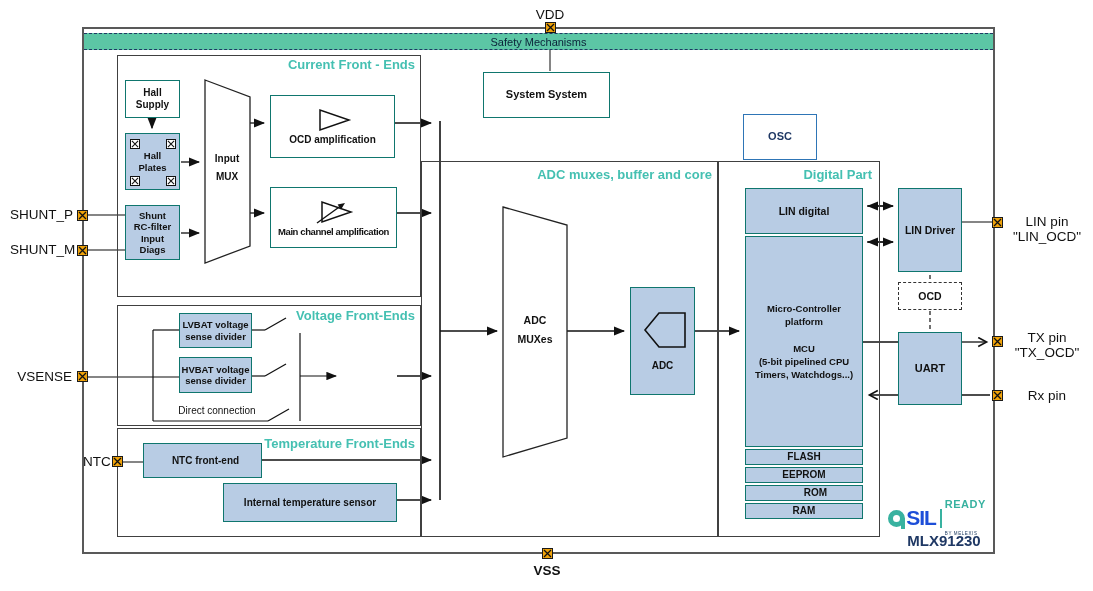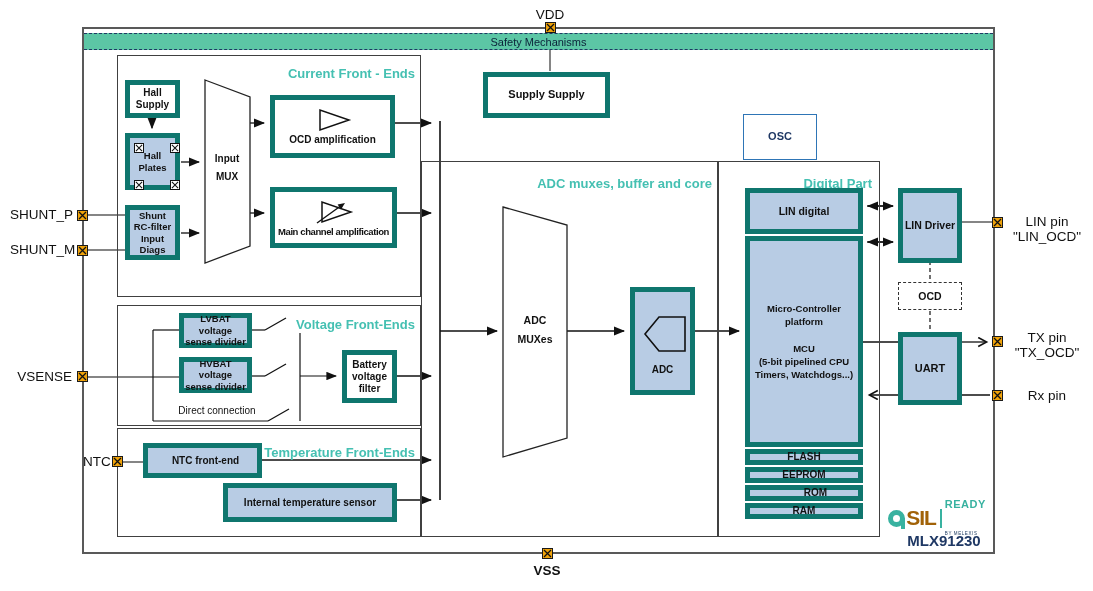--- a/index.html
+++ b/index.html
@@ -6,40 +6,40 @@
   #canvas{position:relative;width:1093px;height:591px;background:#fff;
           font-family:"Liberation Sans", sans-serif;color:#111;overflow:hidden;}
   #wires{position:absolute;left:0;top:0;z-index:1;}
   .chip{position:absolute;left:82px;top:27px;width:913px;height:527px;
         border:2px solid #595959;box-sizing:border-box;z-index:0;}
   .safety{position:absolute;left:84px;top:33px;width:909px;height:17px;
         background:#5cc6a5;border-top:1px dashed #1f3864;border-bottom:1px dashed #1f3864;
         box-sizing:border-box;z-index:2;display:flex;align-items:center;justify-content:center;
         font-size:11px;color:#0b2239;}
   .sec{position:absolute;border:1px solid #404040;background:transparent;z-index:2;box-sizing:border-box;}
-  .sec-title{position:absolute;color:#45c0b2;font-weight:bold;font-size:13px;z-index:3;margin-top:9px;}
-  .box{position:absolute;box-sizing:border-box;border:5px solid #0f766e;background:#fff;
+  .sec-title{position:absolute;color:#45c0b2;font-weight:bold;font-size:13px;z-index:3;}
+  .box{position:absolute;box-sizing:border-box;border:1px solid #0f766e;background:#fff;
        display:flex;flex-direction:column;align-items:center;justify-content:center;
        text-align:center;font-weight:bold;font-size:10px;line-height:1.2;
        white-space:pre-line;z-index:3;}
   .blue{background:#b8cce4;}
   .nob{border:none;background:transparent;}
   .lbl{position:absolute;font-size:13.5px;color:#111;z-index:4;line-height:1.12;}
   .pin{position:absolute;width:11px;height:11px;background:#f0a30a;border:1px solid #1a1a1a;
        box-sizing:border-box;z-index:5;}
   .pin svg{display:block;width:100%;height:100%;}
   .xmark{position:absolute;width:10px;height:10px;background:#fff;border:1px solid #111;box-sizing:border-box;}
   .xmark svg{display:block;width:100%;height:100%;}
   .amp-icon{display:block;margin-bottom:2px;}
   .logo{position:absolute;left:884px;top:504px;width:106px;height:28px;z-index:4;
         display:flex;align-items:center;justify-content:center;}
   .logo-a{position:relative;width:17px;height:17px;border:5px solid #38b2a0;border-radius:50%;
         box-sizing:border-box;margin-right:1px;}
   .logo-a::after{content:"";position:absolute;right:-5px;top:3px;width:4px;height:11px;background:#38b2a0;}
-  .logo-sil{font-size:21px;font-weight:bold;color:#a16207;letter-spacing:-1px;}
+  .logo-sil{font-size:21px;font-weight:bold;color:#1d4ed8;letter-spacing:-1px;}
   .logo-div{width:2px;height:19px;background:#38b2a0;margin:0 3px 0 4px;}
   .logo-right{display:flex;flex-direction:column;line-height:1;gap:21px;}
   .logo-ready{font-size:11px;font-weight:bold;color:#38b2a0;letter-spacing:.5px;}
   .logo-by{font-size:4.5px;color:#17365d;letter-spacing:.6px;margin-top:1px;}
   .part{position:absolute;left:898px;top:532px;width:92px;text-align:center;
         font-size:15px;font-weight:bold;color:#1f3864;z-index:4;}
 </style>
 </head>
 <body>
 
@@ -173,53 +173,50 @@
         <path d="M7,2 L7,22 L36,12 Z" fill="#fff" stroke="#111" stroke-width="1.5"></path>
       </svg>
     <span>OCD amplification</span>
   </div>
 
   <div class="box blue" style="left:179px;top:313px;width:73px;height:35px;font-size:9.5px;">LVBAT voltage
 sense divider</div>
   <div class="box blue" style="left:179px;top:357px;width:73px;height:36px;font-size:9.5px;">HVBAT voltage
 sense divider</div>
   <div class="box nob" style="left:166px;top:404px;width:102px;height:14px;font-weight:normal;font-size:10px;">Direct connection</div>
-  <div class="box" style="left:342px;top:350px;width:55px;height:53px;">Battery
-voltage
-filter</div>
 
   <div class="box blue" style="left:143px;top:443px;width:119px;height:35px;padding-left:6px;">NTC front-end</div>
   <div class="box blue" style="left:223px;top:483px;width:174px;height:39px;">Internal temperature sensor</div>
 
   <div class="box nob" style="left:508px;top:308px;width:54px;height:44px;font-size:10.5px;line-height:1.8;">ADC
 MUXes</div>
 
   <div class="box blue" style="left:630px;top:287px;width:65px;height:108px;justify-content:flex-start;">
     <svg width="50" height="40" viewBox="0 0 50 40" style="margin-top:22px;">
         <path d="M47,3 L21,3 L7,20 L21,37 L47,37 Z" fill="none" stroke="#111" stroke-width="1.6"></path>
       </svg>
     <span style="margin-top:10px;">ADC</span>
   </div>
 
-  <div class="box" style="left:483px;top:72px;width:127px;height:46px;font-size:11px;">Supply Supply</div>
+  <div class="box" style="left:483px;top:72px;width:127px;height:46px;font-size:11px;">System System</div>
   <div class="box" style="left:743px;top:72px;width:74px;height:46px;font-size:11px;border:1.5px solid #2e75b6;color:#1f3864;margin-top:42px;">OSC</div>
 
   <div class="box blue" style="left:745px;top:188px;width:118px;height:46px;font-size:10.5px;">LIN digital</div>
   <div class="box blue" style="left:745px;top:236px;width:118px;height:211px;font-size:9.5px;line-height:1.4;">Micro-Controller
 platform
 
 MCU
 (5-bit pipelined CPU
 Timers, Watchdogs...)</div>
   <div class="box blue" style="left:745px;top:449px;width:118px;height:16px;">FLASH</div>
   <div class="box blue" style="left:745px;top:467px;width:118px;height:16px;">EEPROM</div>
   <div class="box blue" style="left:745px;top:485px;width:118px;height:16px;padding-left:23px;">ROM</div>
   <div class="box blue" style="left:745px;top:503px;width:118px;height:16px;">RAM</div>
 
-  <div class="box blue" style="left:898px;top:188px;width:64px;height:75px;font-size:10.5px;">LIN Driver</div>
+  <div class="box blue" style="left:898px;top:188px;width:64px;height:84px;font-size:10.5px;">LIN Driver</div>
   <div class="box" style="left:898px;top:282px;width:64px;height:28px;border:1.3px dashed #333;font-size:10.5px;">OCD</div>
   <div class="box blue" style="left:898px;top:332px;width:64px;height:73px;font-size:11px;">UART</div>
 
   <div class="pin" style="left:545px;top:22px;">
       <svg viewBox="0 0 9 9">
         <path d="M1,1 L8,8 M8,1 L1,8" stroke="#111" stroke-width="1.3"></path>
       </svg>
     </div>
   <div class="pin" style="left:542px;top:548px;">
       <svg viewBox="0 0 9 9">

